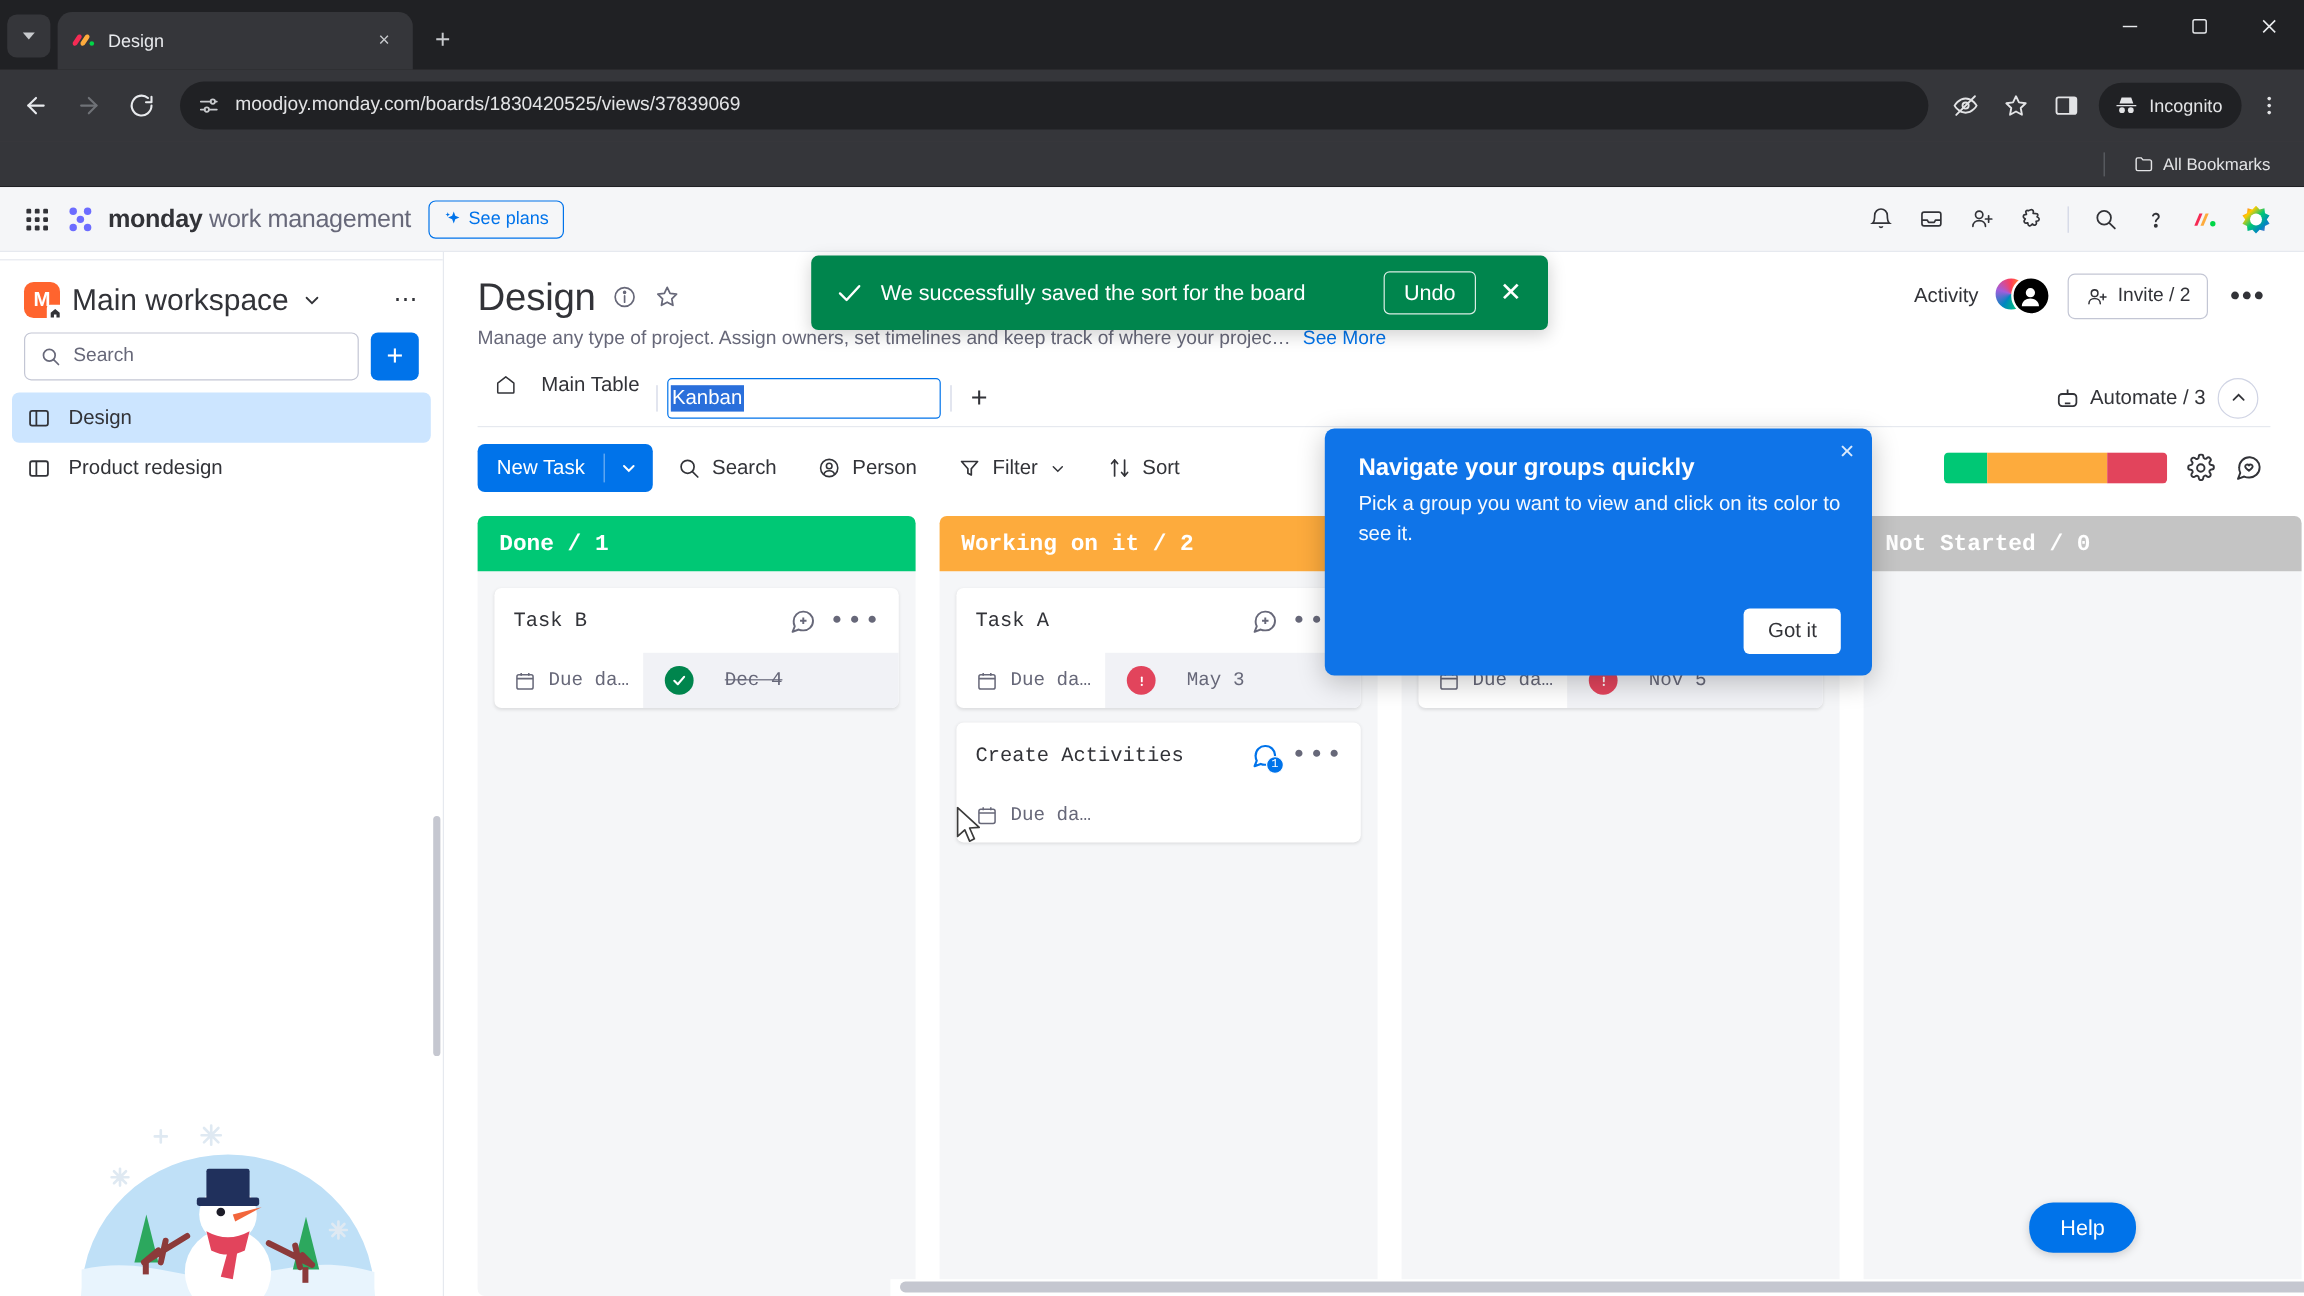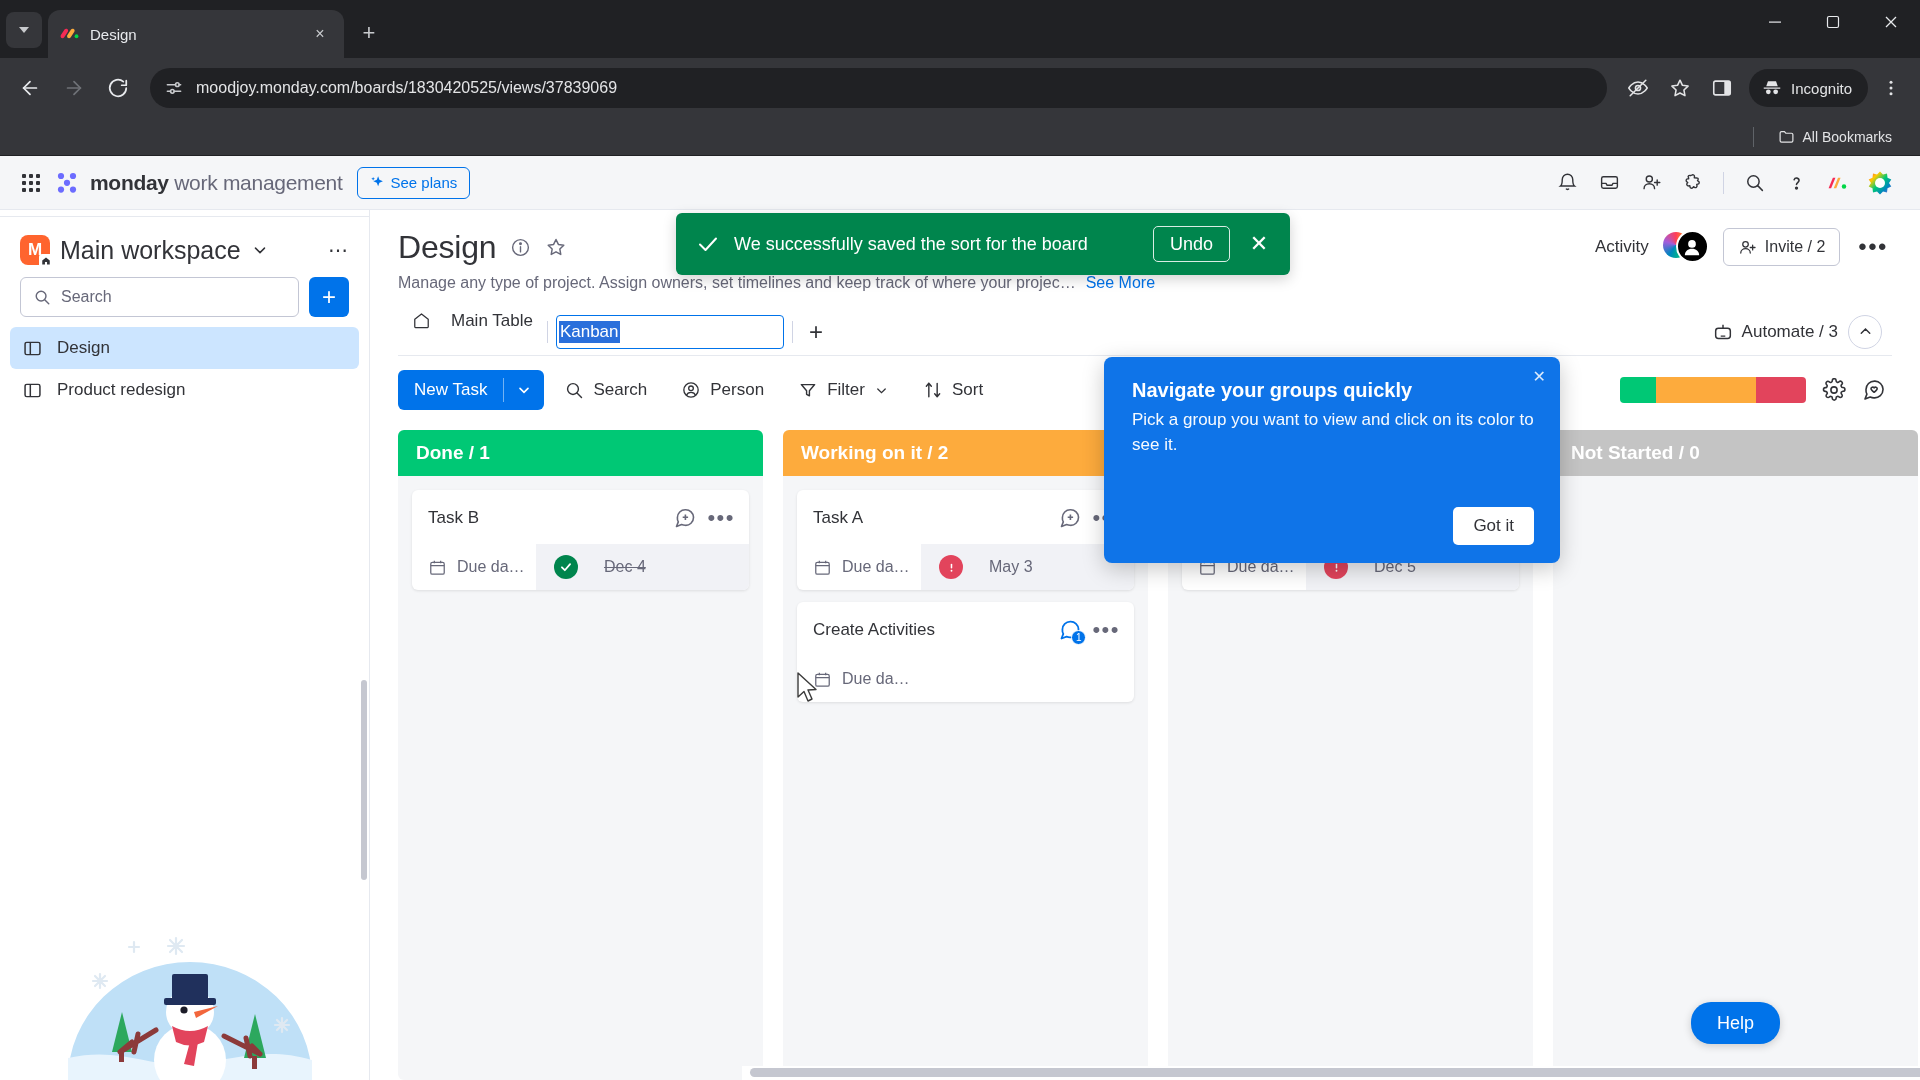--- a/index.html
+++ b/index.html
@@ -153,21 +153,21 @@
   }
   .newtask .lbl { padding: 0 16px; }
   .newtask .sep { width:1px; height:24px; background:rgba(255,255,255,.45);}
   .newtask .car { padding: 0 12px; display:flex; align-items:center;}
   .tool-btn { display:flex; align-items:center; gap:9px; height:38px; padding: 0 14px; border-radius:6px; color:#323338; font-size:17px;}
   .toolbar2-right { margin-left:auto; display:flex; align-items:center; gap:16px; padding-right:6px;}
   .colorbar { display:flex; height:26px; width:186px; border-radius:4px; overflow:hidden;}
   .colorbar i { display:block; height:100%; }
 
   
-  .kanban { flex:1; display:flex; gap: 20px; padding: 8px 28px 0 28px; min-height:0; overflow:hidden; }
+  .kanban { flex:1; display:flex; gap: 20px; padding: 8px 28px 0 28px; min-height:0; overflow:hidden;font-family:Liberation Mono, monospace; }
   .kcol { width: 365px; flex:none; display:flex; flex-direction:column; min-height:0; }
   .kcol-head {
     height:46px; border-radius:6px 6px 0 0; display:flex; align-items:center; padding: 0 18px;
     color:#fff; font-size:19px; font-weight:700; position:relative; flex:none;
   }
   .kcol-body { flex:1; background:#f5f6f8; border-radius: 0 0 6px 6px; padding: 14px; display:flex; flex-direction:column; gap:12px; min-height:0;}
   .card { background:#fff; border-radius:6px; box-shadow: 0 1px 3px rgba(0,0,0,.10); overflow:hidden; flex:none;}
   .card-top { display:flex; align-items:center; padding: 16px 14px 14px 16px; gap:10px;}
   .card-title { font-size:17px; color:#323338; flex:1; }
   .card-ic { color:#676879; display:flex; align-items:center; position:relative;}
@@ -762,21 +762,21 @@
                       </svg>
                     <span>Due da…</span>
                   </span>
                   <span class="card-row-val">
                     <span class="status-dot" style="background:#e2445c">
                       <svg width="13" height="13" viewBox="0 0 24 24" fill="#fff">
                           <rect x="10.6" y="5" width="2.8" height="9" rx="1.4"></rect>
                           <circle cx="12" cy="18" r="1.7"></circle>
                         </svg>
                     </span>
-                    <span class="date-txt">Dec 5</span>
+                    <span class="date-txt">Nov 5</span>
                   </span>
                 </div>
               </div>
             </div>
           </div>
 
           <div class="kcol">
             <div class="kcol-head" style="background:#c4c4c4">
               <span>Not Started / 0</span>
             </div>

